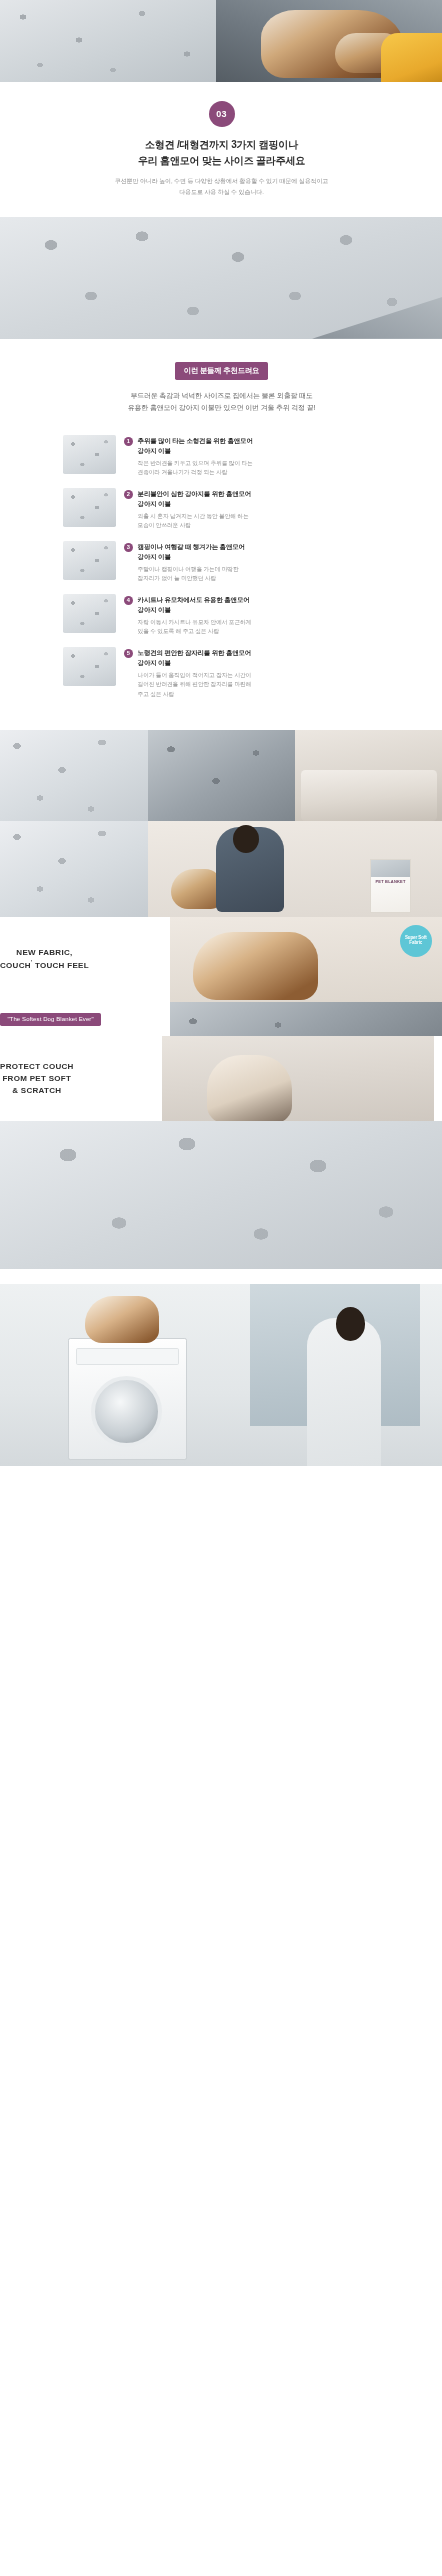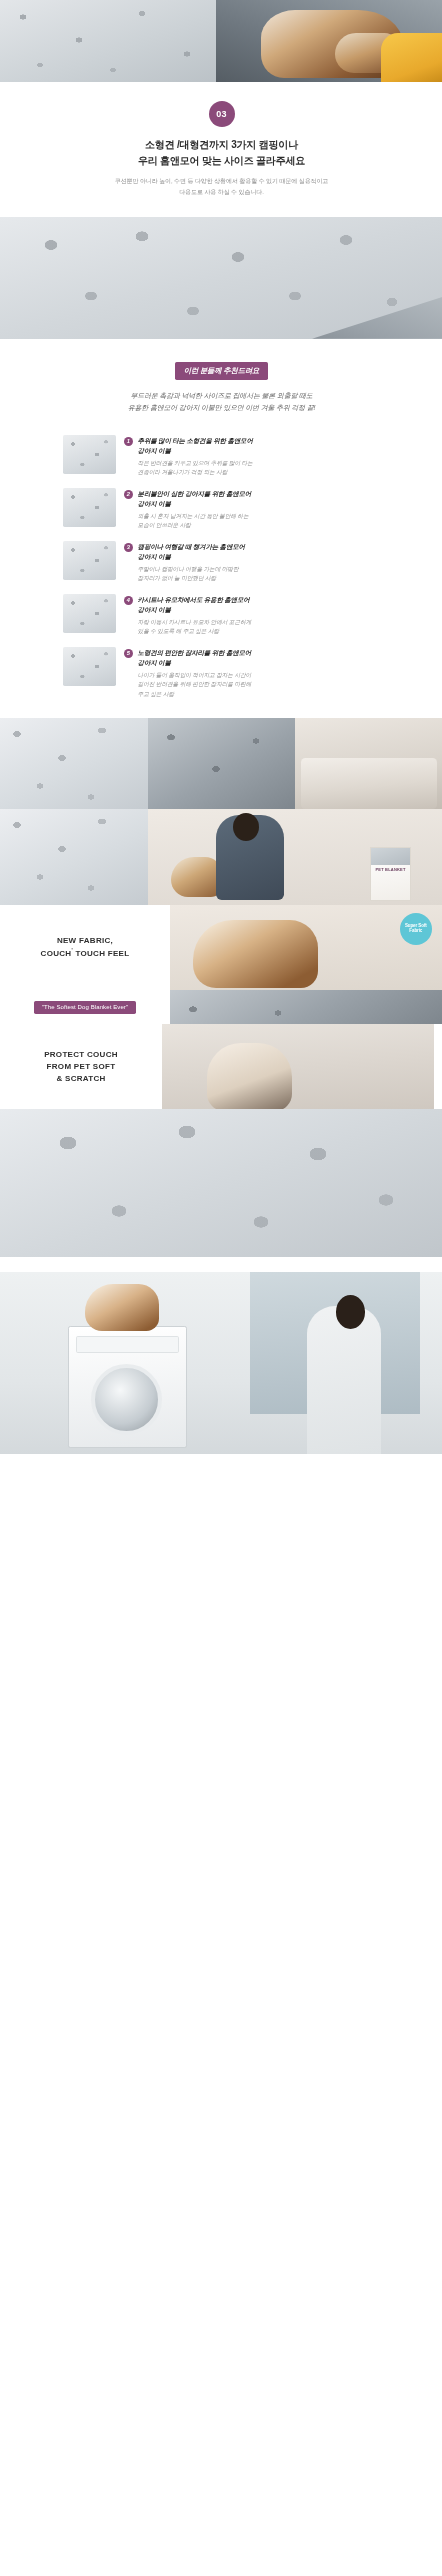--- a/index.html
+++ b/index.html
@@ -89,21 +89,21 @@
       radial-gradient(ellipse 12.5px 9.6px at 392px 85px, rgba(125,131,137,.35) 42%, transparent 44%),
       linear-gradient(165deg,#e6e9ec 0%, #d2d7db 50%, #c2c8cd 100%);
   }
   .blanket-big .fold {
     position:absolute; right:0; bottom:0; width: 187px; height: 51px;
     background: linear-gradient(200deg,#b6bdc2 0%, #99a1a8 60%, #7f878e 100%);
     clip-path: polygon(30% 100%, 100% 18%, 100% 100%);
   }
 
   
-  .rec { padding: 23px 0 14px; text-align:center; background:#fff;font-style:italic; }
+  .rec { padding: 23px 0 26px; text-align:center; background:#fff; }
   .rec .tag {
     display:inline-block; background:#8b4a7a; color:#fff;
     font-size: 7.4px; font-weight:bold; padding: 4px 9px; border-radius: 1.7px;
     letter-spacing:-0.2px;
   }
   .rec .lead {
     margin: 10.2px auto 0; font-size: 7px; color:#5c5c5c; line-height:1.8;
     letter-spacing:-0.2px;
   }
   .rec-list { margin: 14.8px auto 0; width: 318px; }
@@ -184,21 +184,21 @@
   .pkg .pkg-label {
     position:absolute; left:0; right:0; top: 19.3px; text-align:center;
     font-size: 4px; font-weight:bold; color:#6a3f5e; letter-spacing:0.2px;
   }
   .pkg .pkg-strip {
     position:absolute; left:0; right:0; top: 0; height: 17px;
     background: linear-gradient(160deg,#cfd5d9,#b3bbc1);
   }
 
   
-  .txtblock { background:#fff; display:flex; align-items:center; justify-content:center; }
+  .txtblock { background:#fff; display:flex; align-items:center; }
   .en-title {
     font-size: 8px; font-weight: bold; color:#2f2f2f; line-height:1.5;
     letter-spacing: 0.3px; text-align:center;
   }
   .en-title small { font-size: 5.1px; vertical-align: super; }
   .quote-pill {
     display:inline-block; background:#8b4a7a; color:#fff;
     font-size: 6px; padding: 3.4px 7.4px; border-radius: 1.7px; letter-spacing:0.1px;
   }
   .soft-badge {

